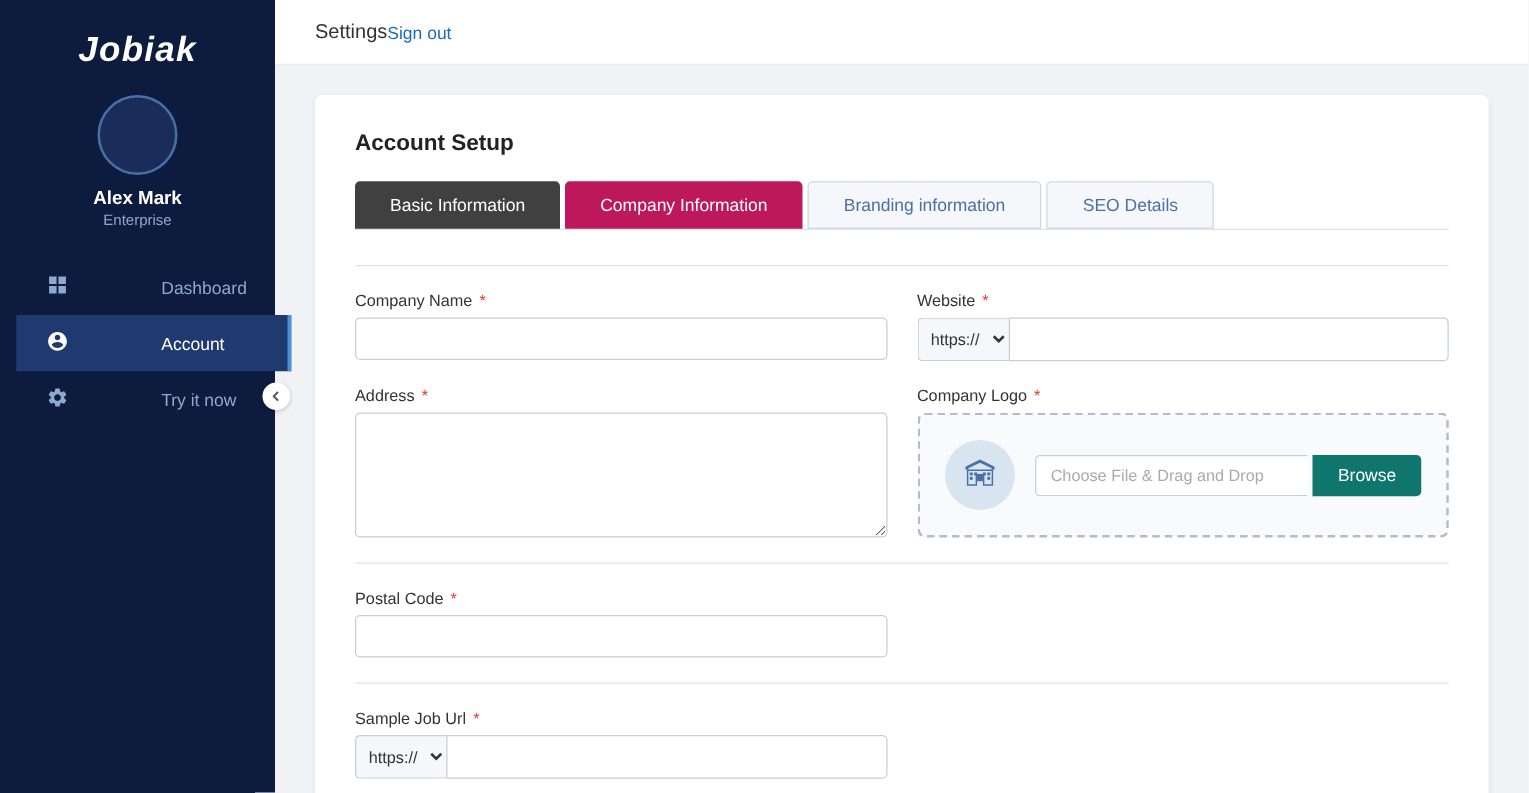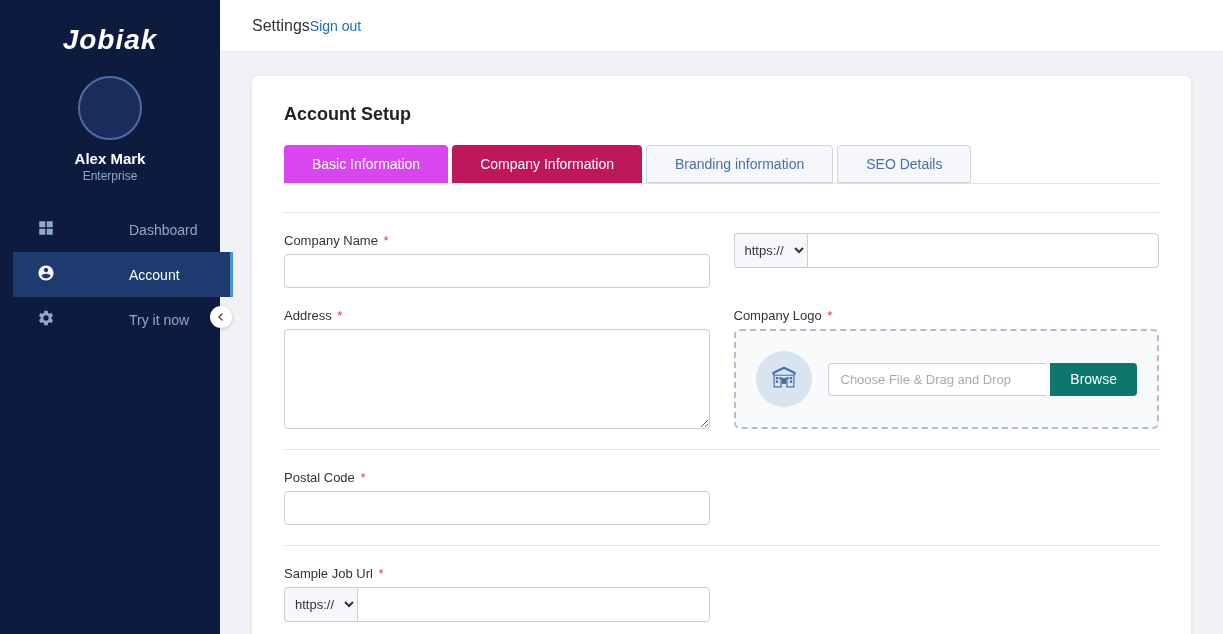--- a/index.html
+++ b/index.html
@@ -105,21 +105,21 @@
     .tab-btn {
       padding: 10px 28px;
       border: none;
       cursor: pointer;
       font-size: 14px;
       font-weight: 500;
       border-radius: 4px 4px 0 0;
       margin-right: 4px;
       transition: background 0.2s;
     }
-    .tab-btn.inactive { background: #d946ef; color: #fff; }
+    .tab-btn.inactive { background: #404040; color: #fff; }
     .tab-btn.active { background: #be185d; color: #fff; }
     .tab-btn.outline { background: #f5f7fa; color: #4a6fa5; border: 1px solid #d0d5df; }
 
     
     .divider { border: none; border-top: 1px solid #e0e3e8; margin: 20px 0; }
 
     
     .form-row { display: flex; gap: 24px; margin-bottom: 20px; }
     .form-group { flex: 1; display: flex; flex-direction: column; }
     .form-label { font-size: 13px; color: #333; margin-bottom: 6px; font-weight: 500; }
@@ -271,20 +271,24 @@
 
       <div class="form-row">
         <div class="form-group">
           <label class="form-label">
             <span>Company Name</span>
             <span class="required">*</span>
           </label>
           <input class="form-input" type="text" placeholder="" style="">
         </div>
         <div class="form-group">
+          <label class="form-label">
+            <span>Website</span>
+            <span class="required">*</span>
+          </label>
           <div class="input-with-prefix">
             <select class="prefix-select">
               <option>https://</option>
               <option>http://</option>
             </select>
             <input class="prefix-input" type="text" style="">
           </div>
         </div>
       </div>
 

